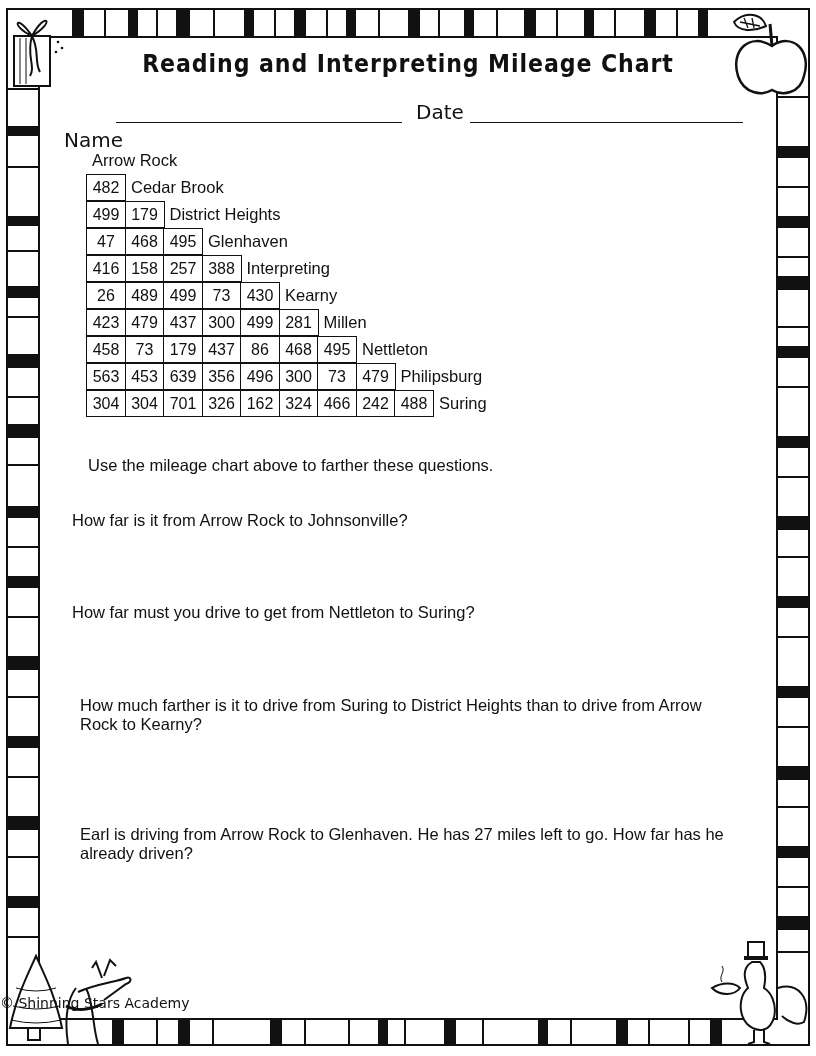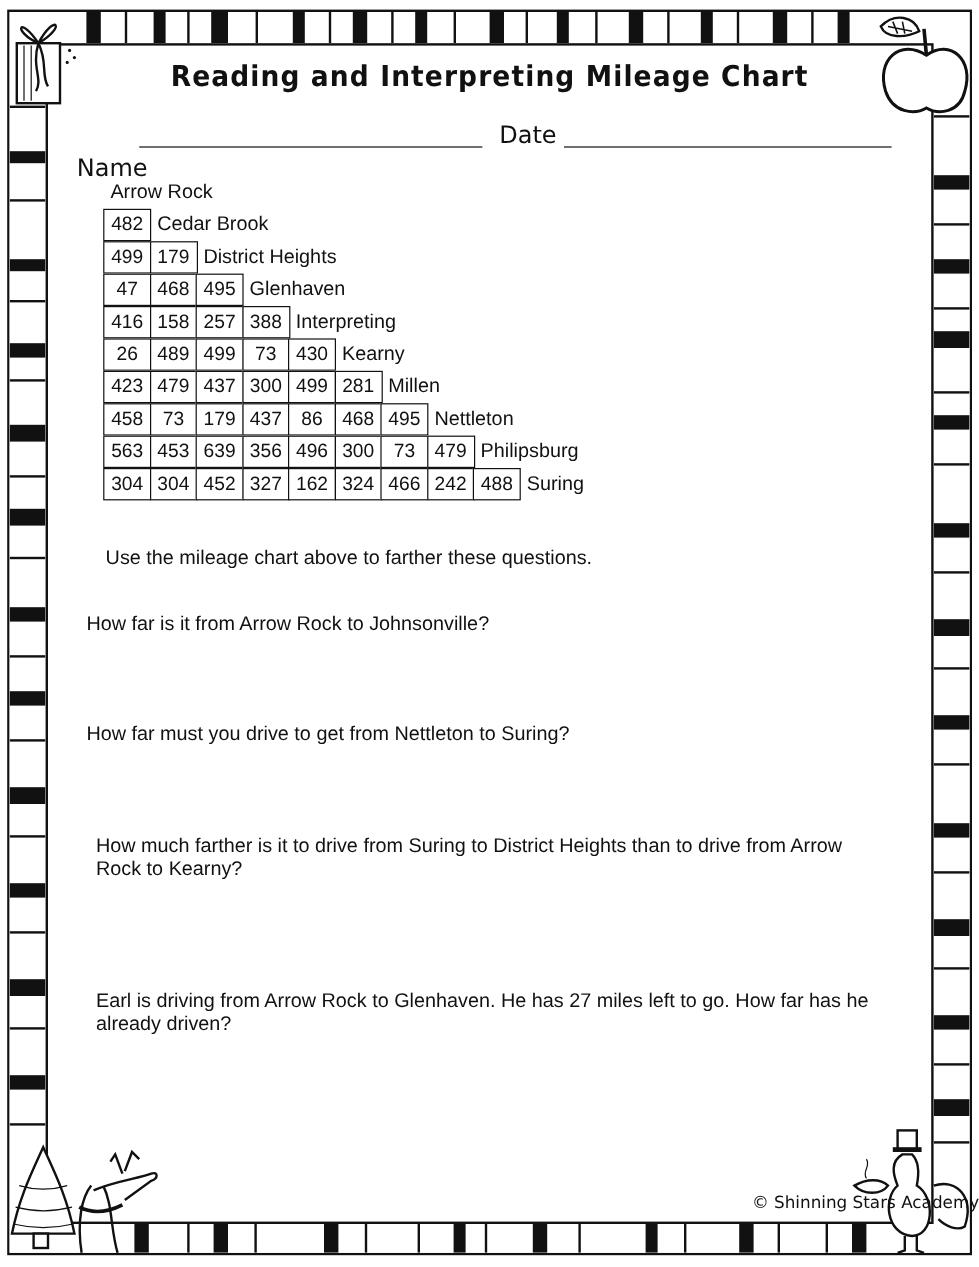--- a/index.html
+++ b/index.html
@@ -25,21 +25,21 @@
   .chart { position:absolute; left:86px; top:148px; }
   .chart .first-town { position:absolute; left:6px; top:3px; font-size:16.5px; white-space:nowrap; }
   .row { position:absolute; left:0; height:27px; display:flex; align-items:center; }
   .cell { width:40px; height:27px; box-sizing:border-box; border:1.5px solid #111; margin-left:-1.5px; display:flex; align-items:center; justify-content:center; font-size:16px; background:#fff; }
   .row .cell:first-child { margin-left:0; }
   .town { margin-left:5px; font-size:16.5px; white-space:nowrap; }
 
   .instr { position:absolute; left:88px; top:456px; font-size:16.5px; }
   .q { position:absolute; font-size:16.5px; line-height:19px; width:660px; }
 
-  .footer { position:absolute; left:0; width:816px; top:995px; text-align:right; font-family:"DejaVu Sans", sans-serif; font-size:14px; }
+  .footer { position:absolute; left:0; width:816px; top:995px; text-align:left; font-family:"DejaVu Sans", sans-serif; font-size:14px; }
 
   .deco { position:absolute; }
 </style>
 </head>
 <body>
 
 <div class="frame-outer"></div>
 
 <div class="band top">
   <div class="stripe-v" style="left:64px;width:12px"></div>
@@ -237,22 +237,22 @@
     <div class="cell">356</div>
     <div class="cell">496</div>
     <div class="cell">300</div>
     <div class="cell">73</div>
     <div class="cell">479</div>
     <span class="town">Philipsburg</span>
   </div>
   <div class="row" style="top:242px">
     <div class="cell">304</div>
     <div class="cell">304</div>
-    <div class="cell">452</div>
-    <div class="cell">327</div>
+    <div class="cell">701</div>
+    <div class="cell">326</div>
     <div class="cell">162</div>
     <div class="cell">324</div>
     <div class="cell">466</div>
     <div class="cell">242</div>
     <div class="cell">488</div>
     <span class="town">Suring</span>
   </div>
 </div>
 
 <div class="instr">Use the mileage chart above to farther these questions.</div>

